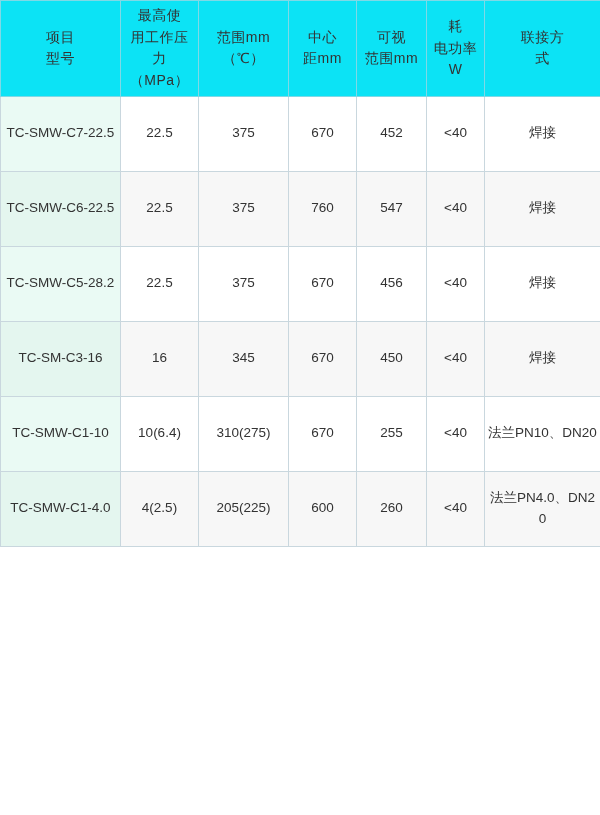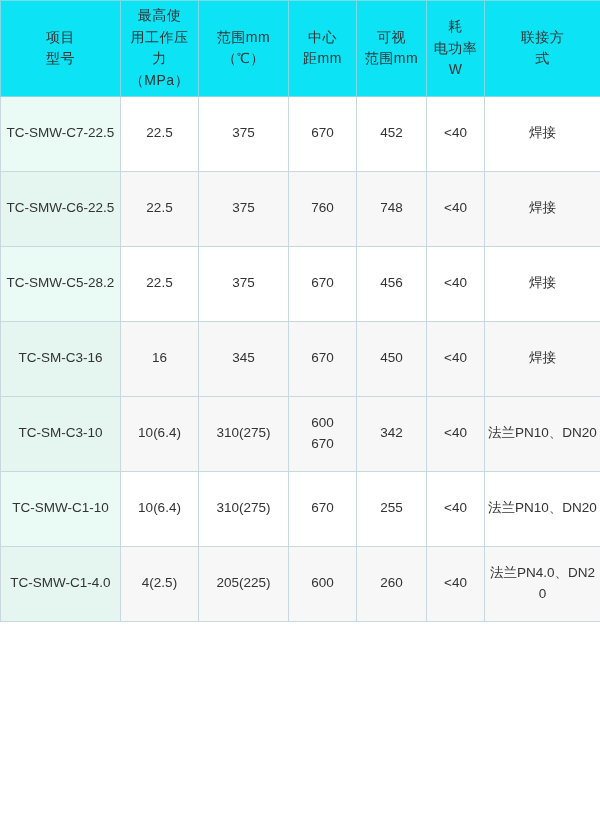--- a/index.html
+++ b/index.html
@@ -120,53 +120,41 @@
         <td>670</td>
         <td>452</td>
         <td>&lt;40</td>
         <td>焊接</td>
       </tr>
       <tr class="alt">
         <td class="namecell">TC-SMW-C6-22.5</td>
         <td>22.5</td>
         <td>375</td>
         <td>760</td>
-        <td>748</td>
+        <td>547</td>
         <td>&lt;40</td>
         <td>焊接</td>
       </tr>
       <tr>
         <td class="namecell">TC-SMW-C5-28.2</td>
         <td>22.5</td>
         <td>375</td>
         <td>670</td>
         <td>456</td>
         <td>&lt;40</td>
         <td>焊接</td>
       </tr>
       <tr class="alt">
         <td class="namecell">TC-SM-C3-16</td>
         <td>16</td>
         <td>345</td>
         <td>670</td>
         <td>450</td>
         <td>&lt;40</td>
         <td>焊接</td>
-      </tr>
-      <tr class="alt">
-        <td class="namecell">TC-SM-C3-10</td>
-        <td>10(6.4)</td>
-        <td>310(275)</td>
-        <td>
-          <span style="display: block;">600</span>
-          <span style="display: block;">670</span>
-        </td>
-        <td>342</td>
-        <td>&lt;40</td>
-        <td>法兰PN10、DN20</td>
       </tr>
       <tr>
         <td class="namecell">TC-SMW-C1-10</td>
         <td>10(6.4)</td>
         <td>310(275)</td>
         <td>670</td>
         <td>255</td>
         <td>&lt;40</td>
         <td>法兰PN10、DN20</td>
       </tr>

